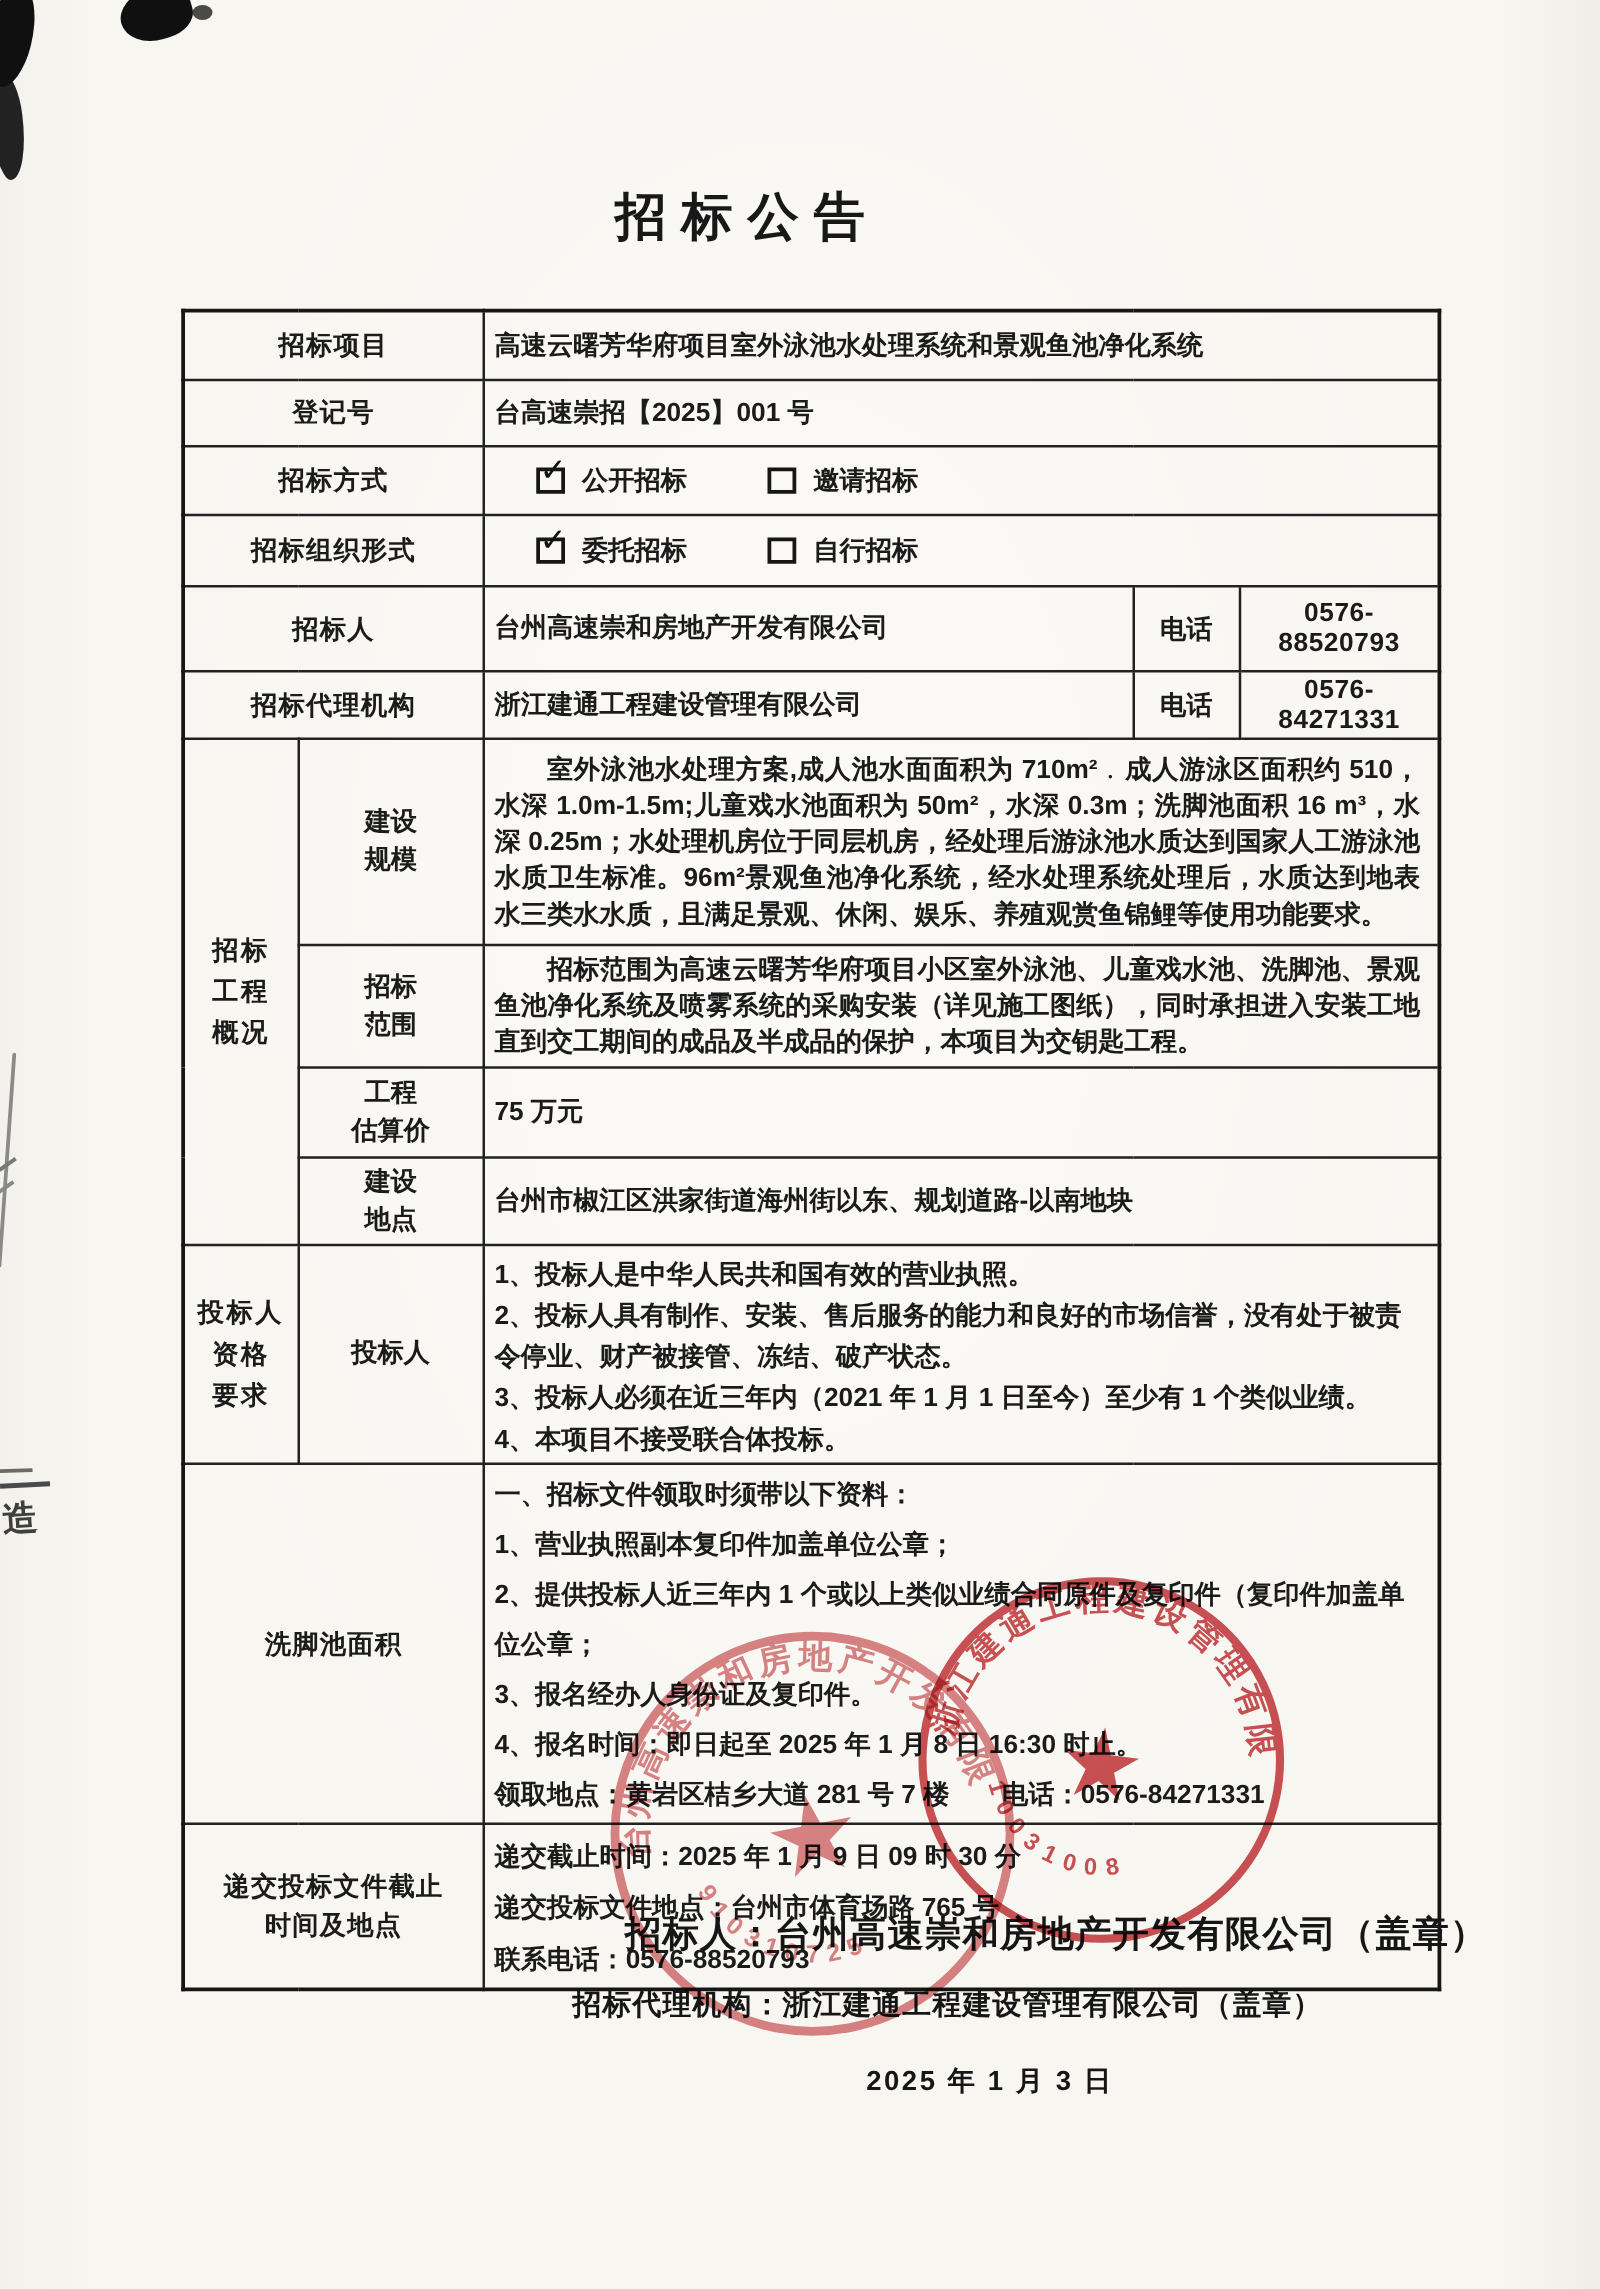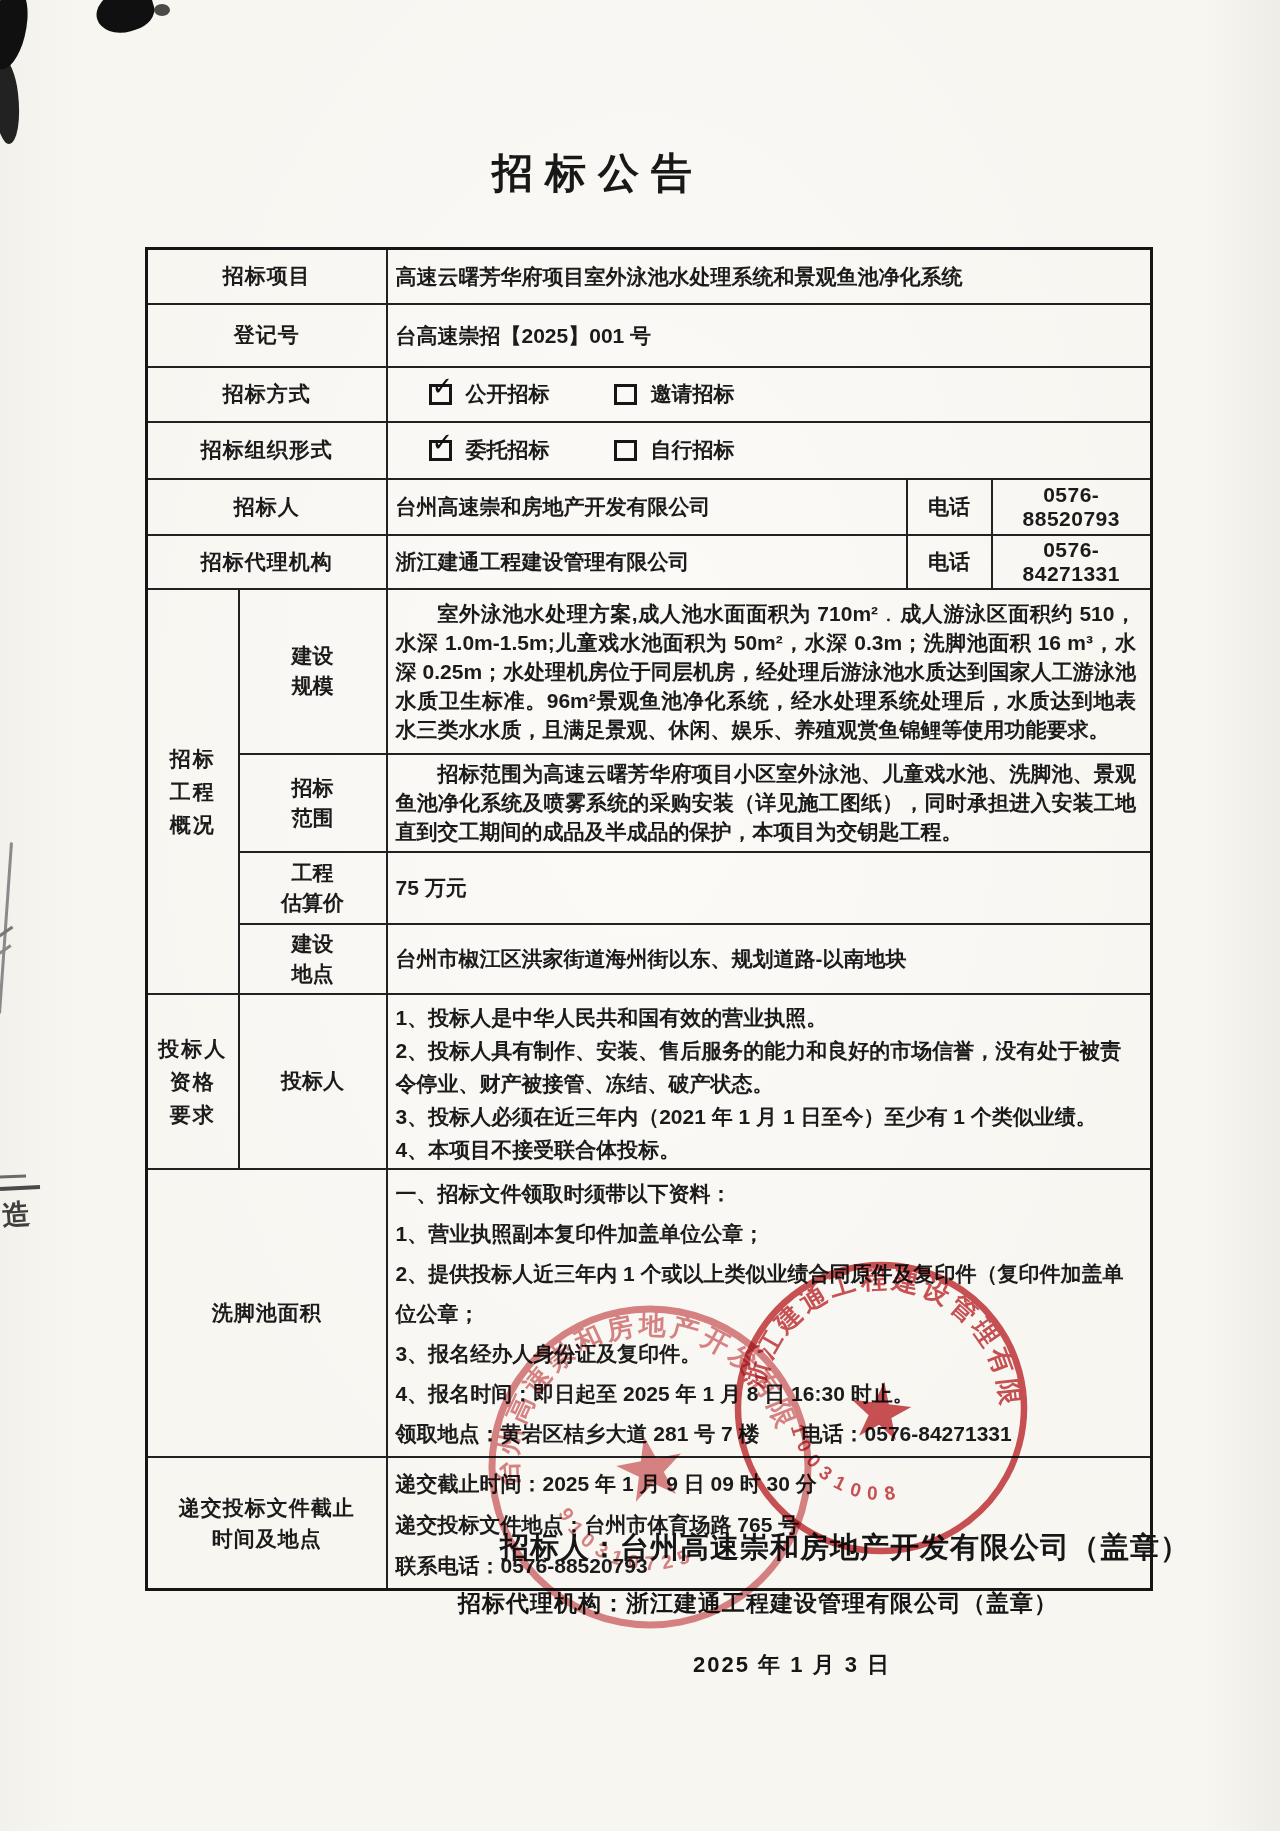--- a/index.html
+++ b/index.html
@@ -91,21 +91,21 @@
       <col style="width:85px">
       <col style="width:160px">
   </colgroup>
 
   <tbody>
       <tr style="height:55px">
     <td class="lab" colspan="2">招标项目</td>
     <td class="val" colspan="3">高速云曙芳华府项目室外泳池水处理系统和景观鱼池净化系统</td>
   </tr>
 
-  <tr style="height:63px">
+  <tr style="height:53px">
     <td class="lab" colspan="2">登记号</td>
     <td class="val" colspan="3">台高速崇招【2025】001 号</td>
   </tr>
 
   <tr style="height:55px">
     <td class="lab" colspan="2">招标方式</td>
     <td colspan="3">
       <div class="cbrow">
         <span class="opt1">
           <span class="cb">
@@ -136,21 +136,21 @@
         <span class="opt2">
           <span class="cb">
                 <span class="tick"></span>
               </span>
           <span>自行招标</span>
         </span>
       </div>
     </td>
   </tr>
 
-  <tr style="height:56px">
+  <tr style="height:68px">
     <td class="lab" colspan="2">招标人</td>
     <td class="val">台州高速崇和房地产开发有限公司</td>
     <td class="tel">电话</td>
     <td class="phone">0576-88520793</td>
   </tr>
 
   <tr style="height:51px">
     <td class="lab" colspan="2">招标代理机构</td>
     <td class="val">浙江建通工程建设管理有限公司</td>
     <td class="tel">电话</td>

